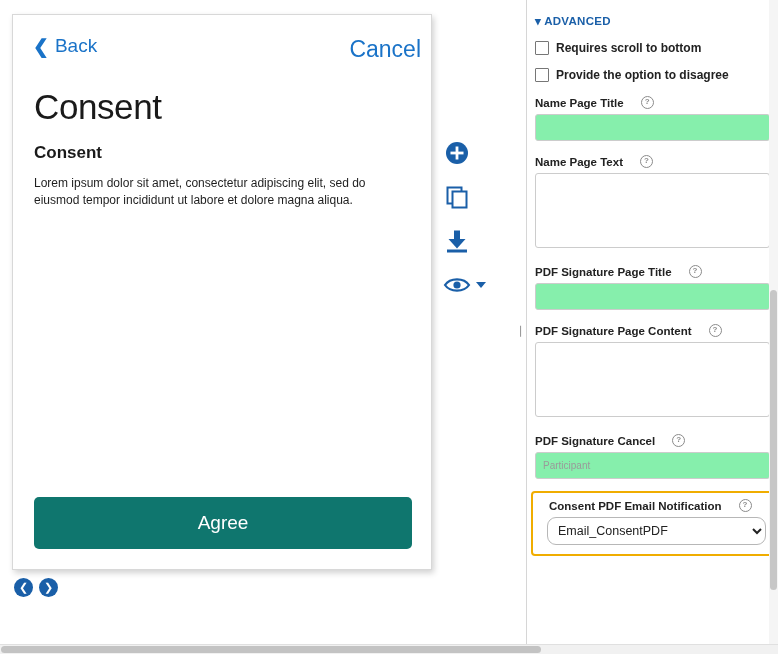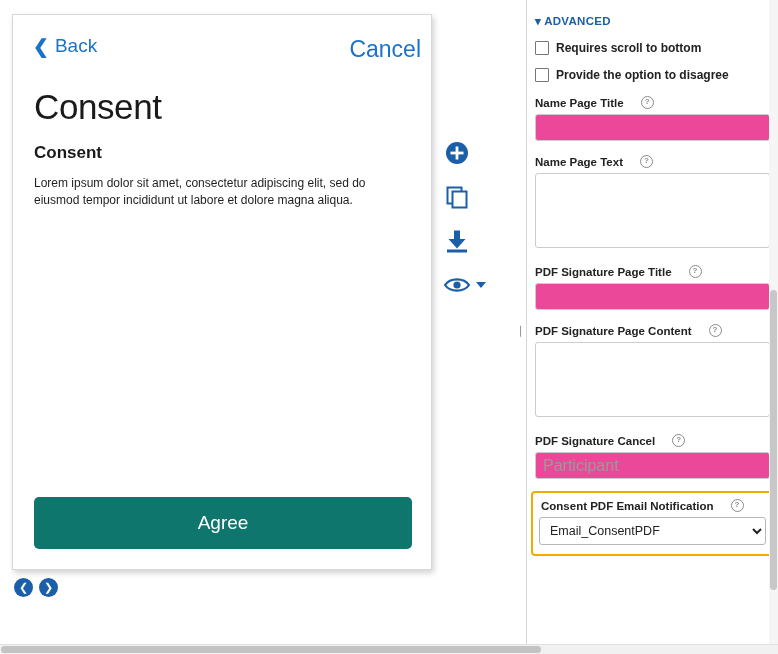--- a/index.html
+++ b/index.html
@@ -245,22 +245,22 @@
     font-weight: bold;
     cursor: pointer;
     flex: none;
   }
   .text-input {
     width: 100%;
     height: 27px;
     box-sizing: border-box;
     border: 1px solid #cccccc;
     border-radius: 3px;
-    background: #ec4899;
-    font-size: 16px;
+    background: #86efac;
+    font-size: 10px;
     font-family: "Liberation Sans", sans-serif;
     padding: 0 7px;
     color: #333333;
   }
   .text-input::placeholder { color: #9a9a9a; }
   .textarea {
     width: 100%;
     height: 75px;
     box-sizing: border-box;
     border: 1px solid #cccccc;
@@ -269,30 +269,30 @@
     resize: none;
     font-size: 12px;
     font-family: "Liberation Sans", sans-serif;
     padding: 5px 7px;
   }
 
   #email-notification-block {
     margin: 12px 4px 0 4px;
     border: 2px solid #f0ad00;
     border-radius: 4px;
-    padding: 6px 6px 9px 6px;
+    padding: 6px 6px 9px 14px;
     box-sizing: border-box;
   }
   #email-notification-block .field-label { margin-left: 2px; }
   .select-input {
     width: 100%;
     height: 28px;
     box-sizing: border-box;
     border: 1px solid #b7b7b7;
-    border-radius: 3px;
+    border-radius: 9px;
     background: #ffffff;
     font-size: 12.5px;
     font-family: "Liberation Sans", sans-serif;
     padding: 0 6px;
     color: #222222;
   }
 
   
   #bottom-scrollbar {
     position: absolute;

